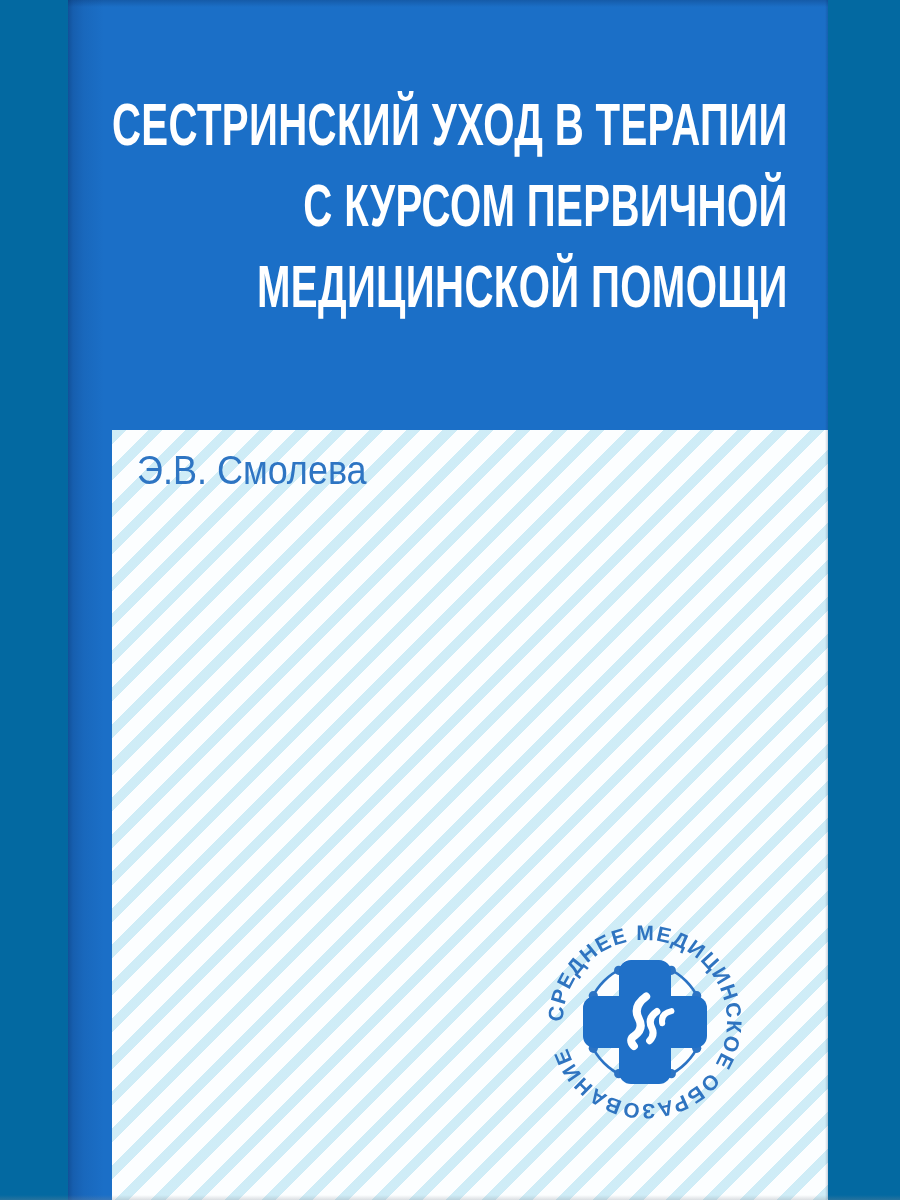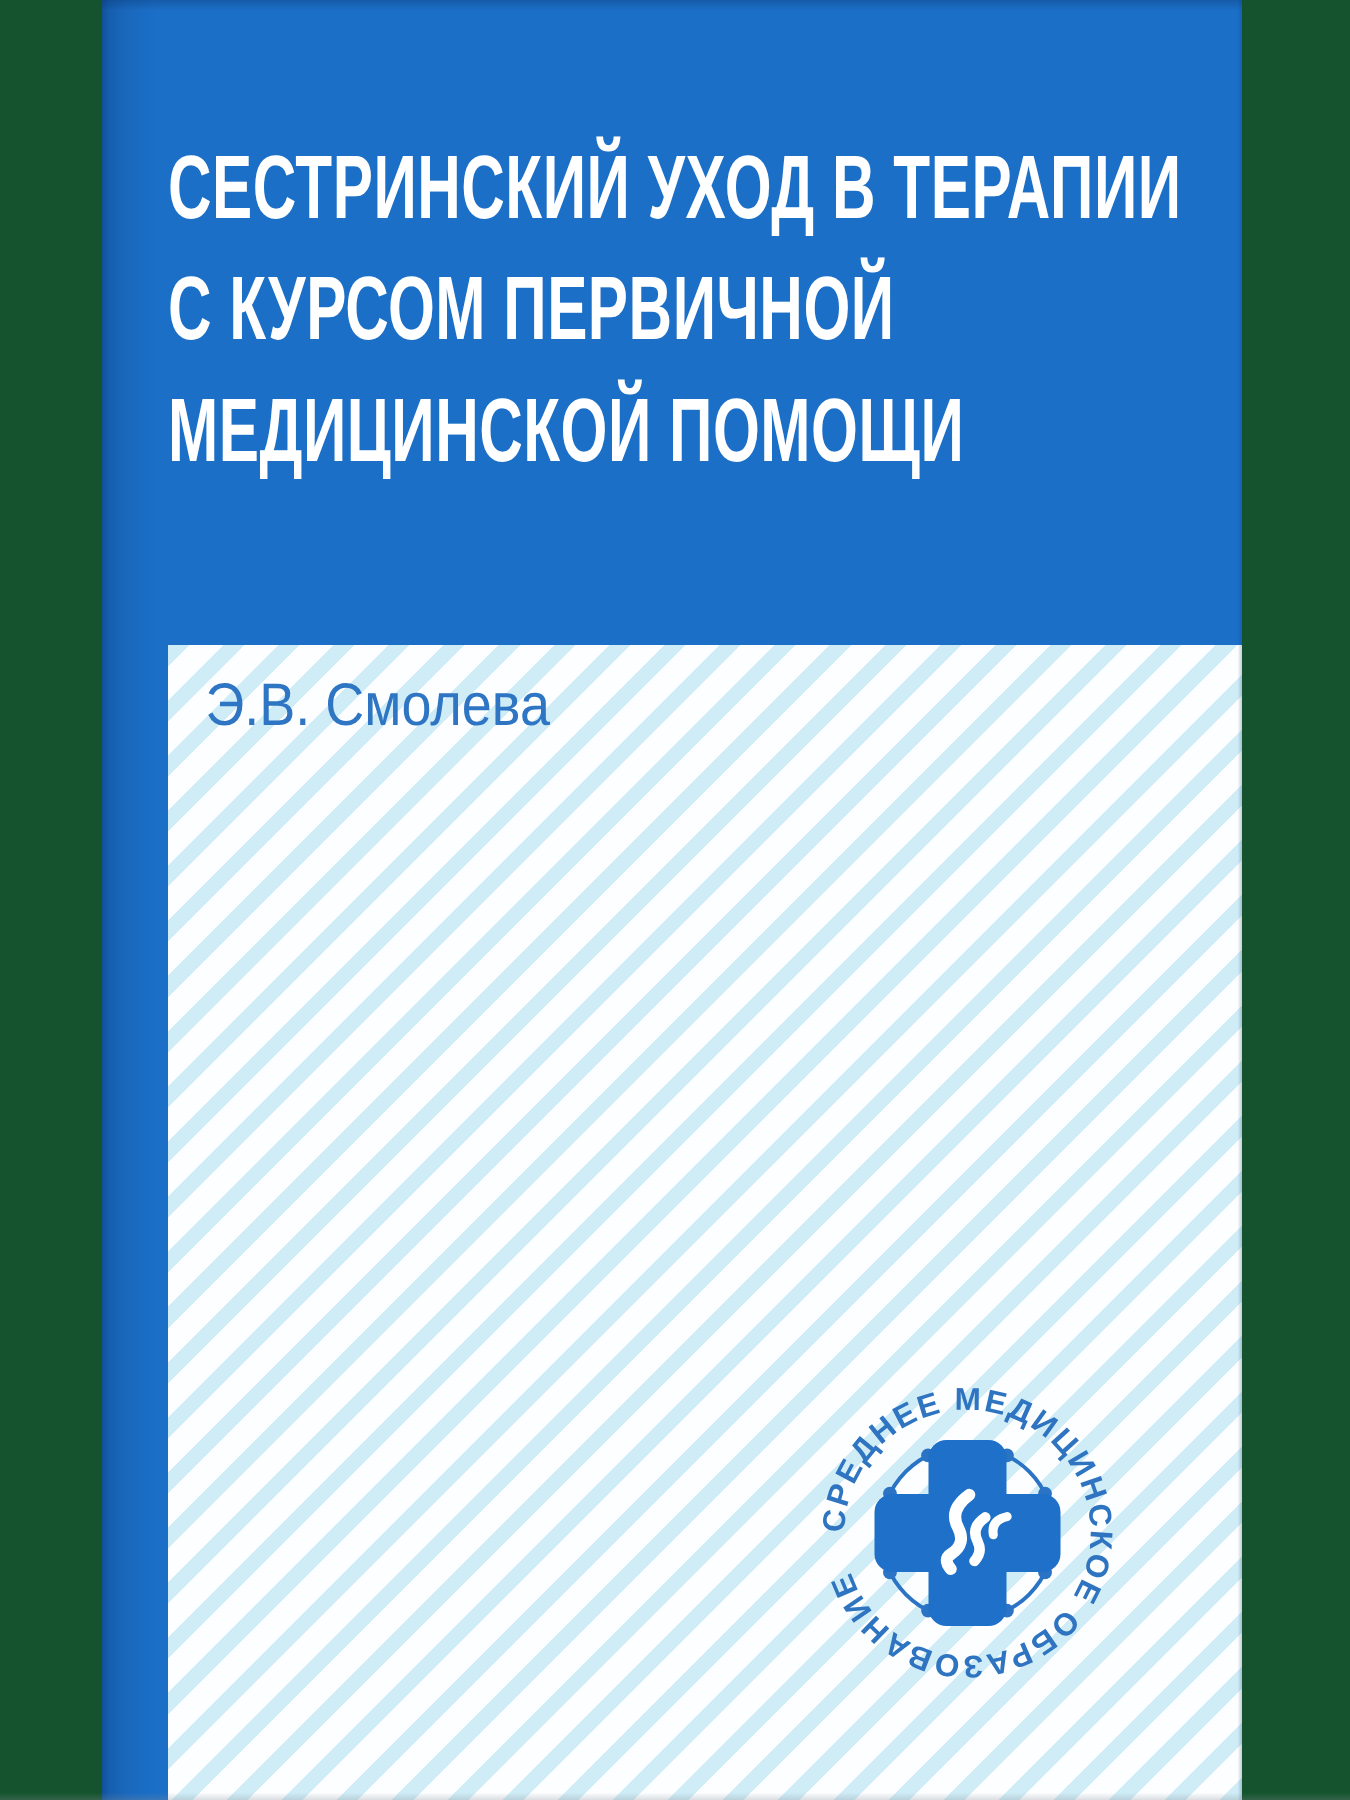--- a/index.html
+++ b/index.html
@@ -1,21 +1,22 @@
 <!DOCTYPE html>
 <html><head>
 <meta charset="utf-8">
 <style>
   html,body{margin:0;padding:0;background:#ffffff;}
   .stage{
     position:relative;
     width:900px;height:1200px;
-    background:#14532d;
+    background:#0369a1;
     overflow:hidden;
     font-family:"Liberation Sans",sans-serif;
+    text-align:right;
   }
   
   .book{
     position:absolute;left:68px;top:0;
     width:760px;height:1200px;
     background:#1b6fc7;
     overflow:hidden;
   }
   
   .spine-shade{

